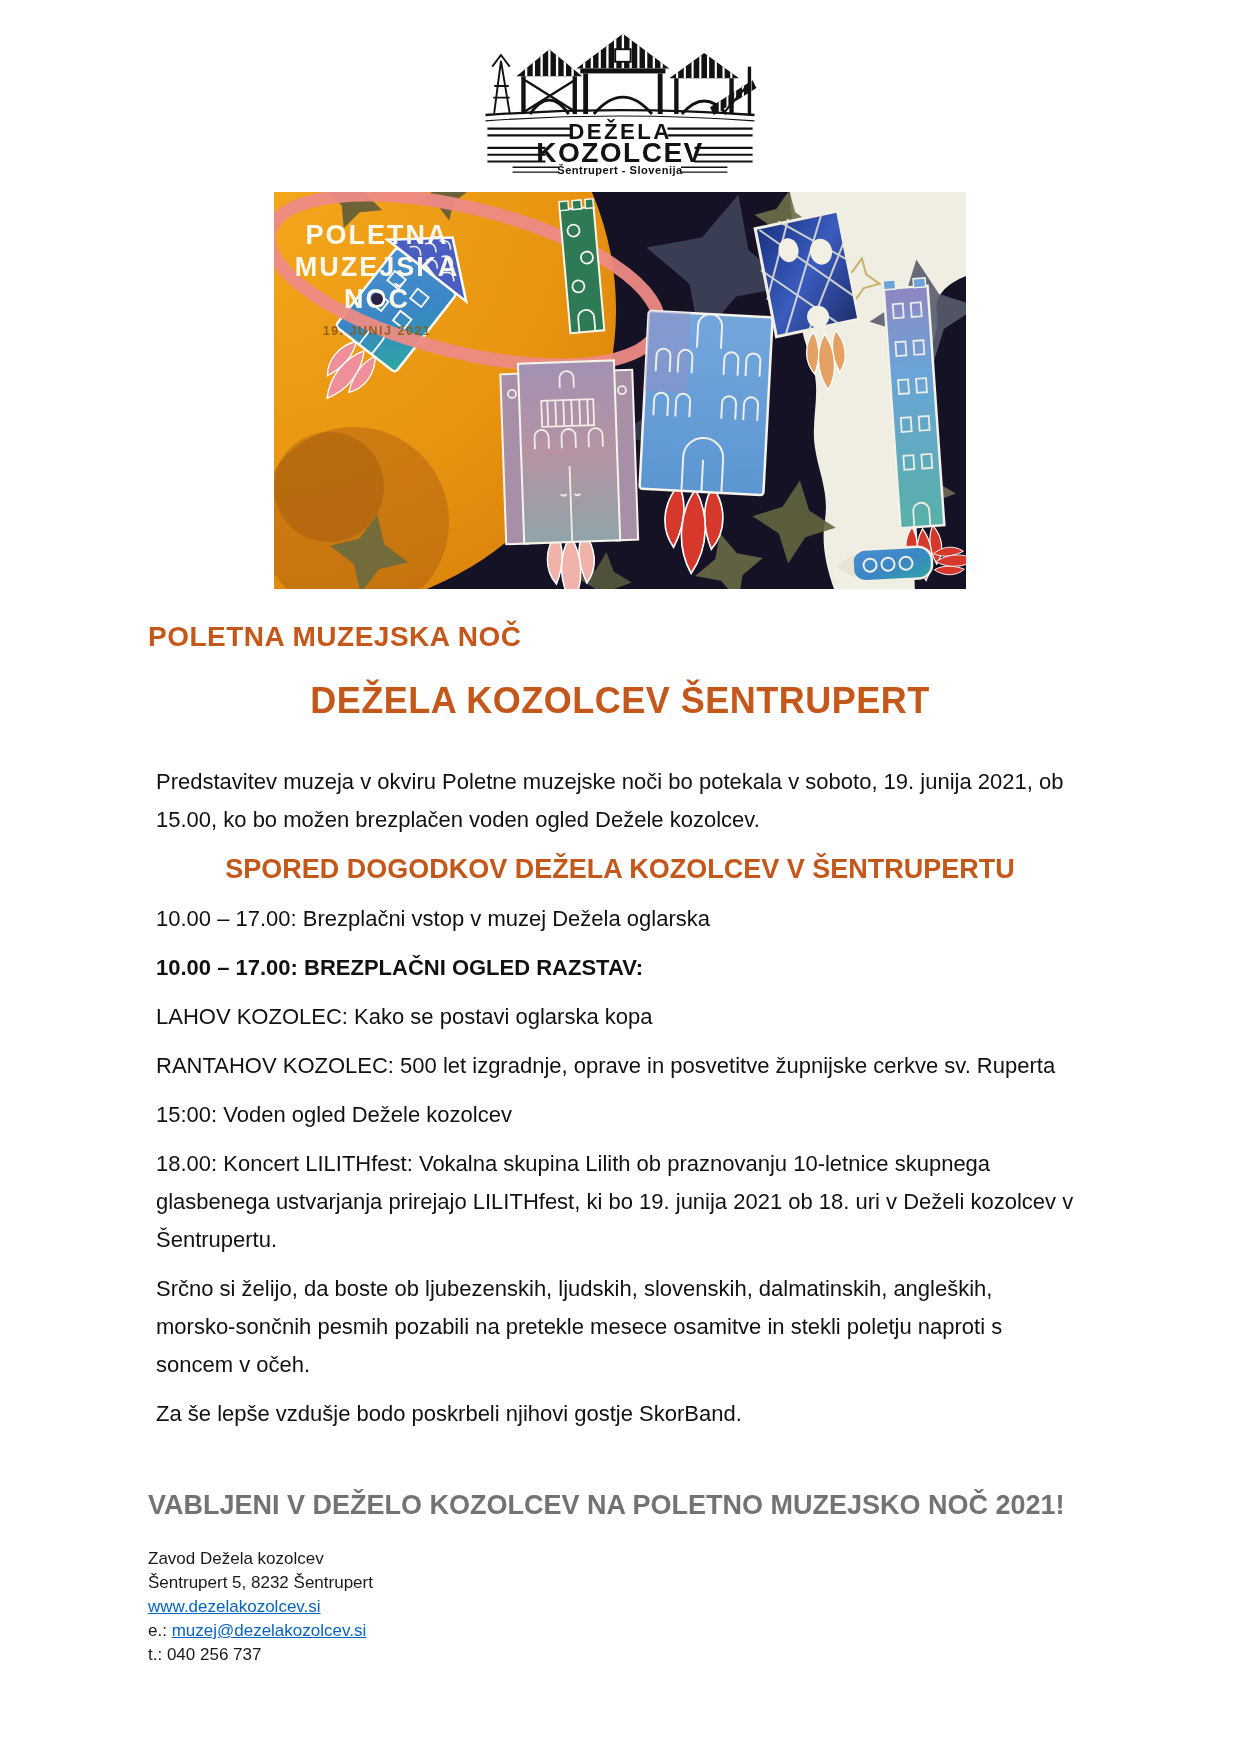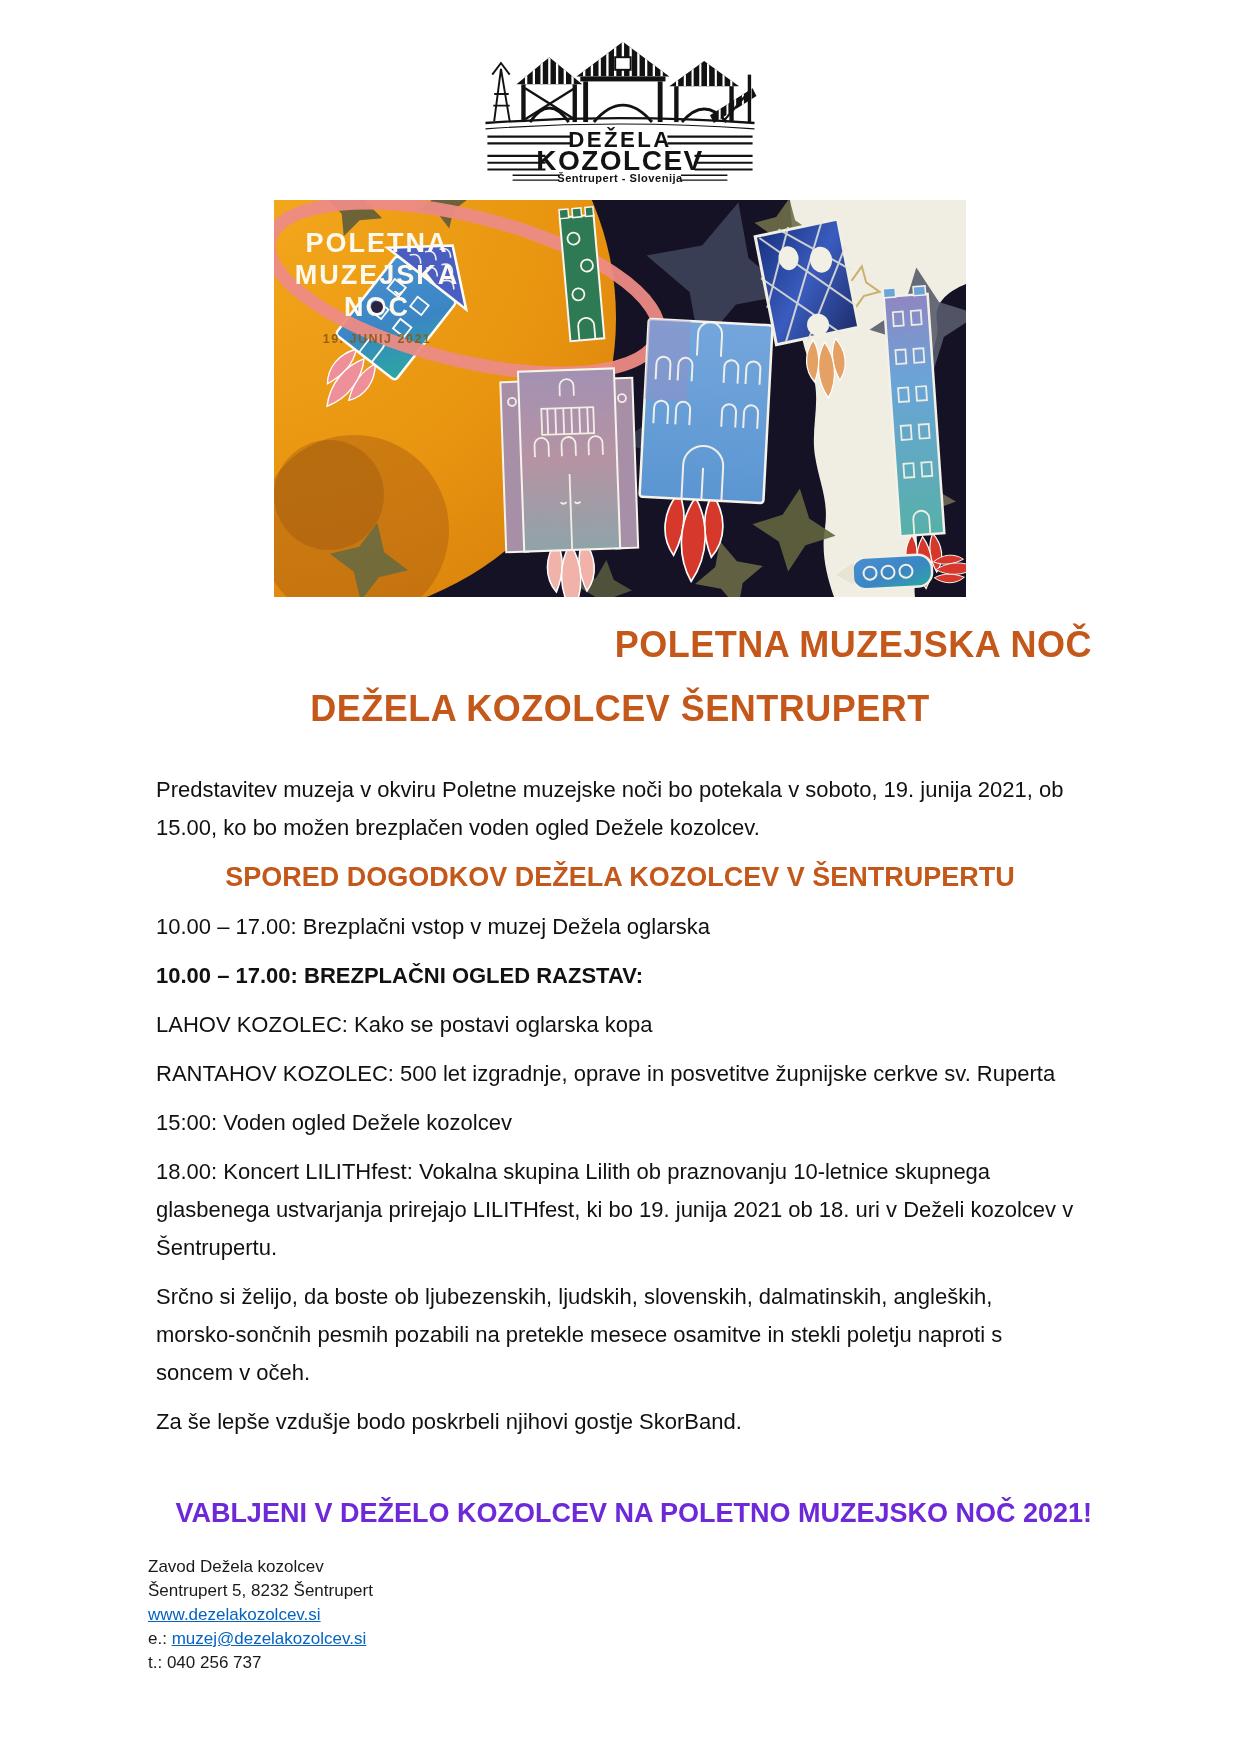--- a/index.html
+++ b/index.html
@@ -1,30 +1,30 @@
 <!DOCTYPE html>
 <html><head>
 <meta charset="utf-8">
 <style>
   html,body{margin:0;padding:0;}
   body{
     width:1240px;height:1754px;background:#ffffff;overflow:hidden;
     font-family:"Liberation Sans",sans-serif;color:#111;
   }
-  .logo-wrap{padding-top:34px;display:flex;justify-content:center;}
+  .logo-wrap{padding-top:26px;display:flex;justify-content:center;}
   .poster{width:692px;margin:16px auto 0;display:block;}
   .content{width:944px;margin:0 auto;}
-  .main-title{font-size:36px;line-height:44px;font-weight:bold;text-align:right;
+  .main-title{font-size:28px;line-height:44px;font-weight:bold;text-align:left;
     color:#C4571A;margin:26px 0 0;letter-spacing:.5px;}
   .sub-title{font-size:36px;line-height:44px;font-weight:bold;text-align:center;
     color:#C4571A;margin:20px 0 0;letter-spacing:.5px;}
   .section-title{font-size:27px;line-height:38px;font-weight:bold;text-align:center;
     color:#C4571A;margin:6px 0 0;}
-  .invite-title{font-size:27px;line-height:40px;font-weight:bold;text-align:right;
-    color:#6d28d9;margin:52px 0 0;}
+  .invite-title{font-size:27px;line-height:40px;font-weight:bold;text-align:left;
+    color:#737373;margin:52px 0 0;}
   .body-par{font-size:22px;line-height:38px;margin:0 8px 11px;}
   .intro{margin-top:40px;}
   .sched-start{margin-top:12px;}
   .bold{font-weight:bold;}
   .line{display:block;}
   .page-footer{margin-top:22px;text-align:left;font-size:17px;line-height:24px;color:#1a1a1a;}
   .page-footer a{color:#0563C1;text-decoration:underline;}
 </style>
 </head>
 <body>

